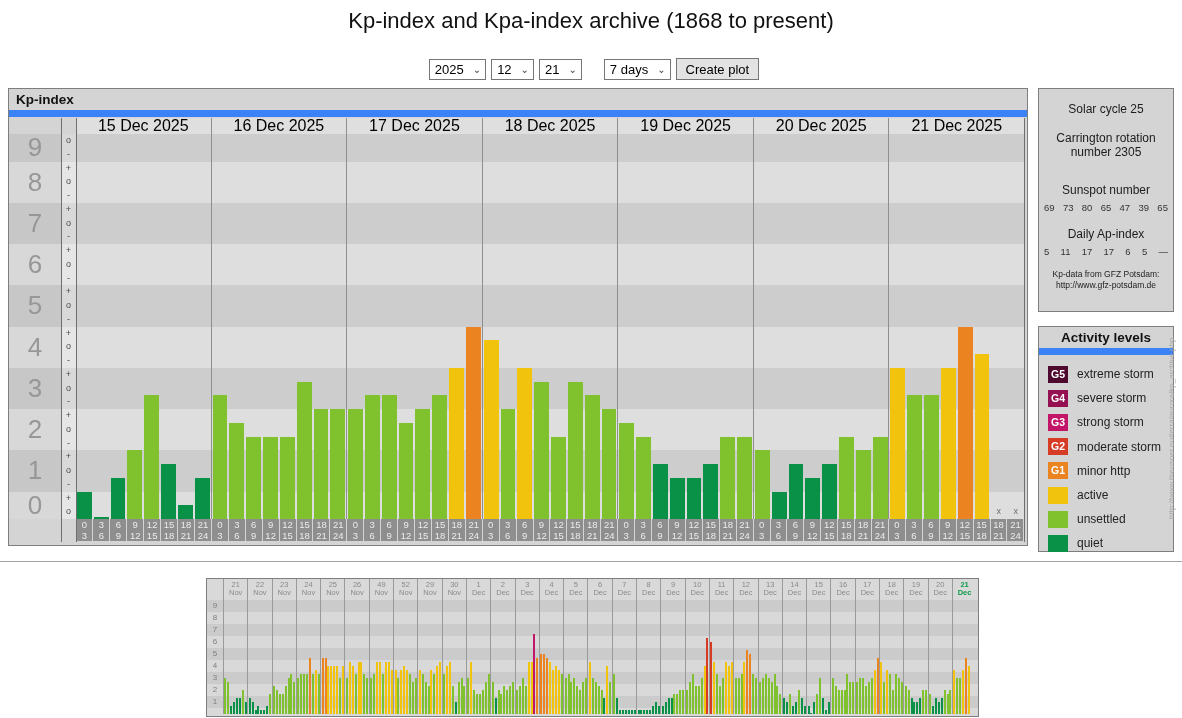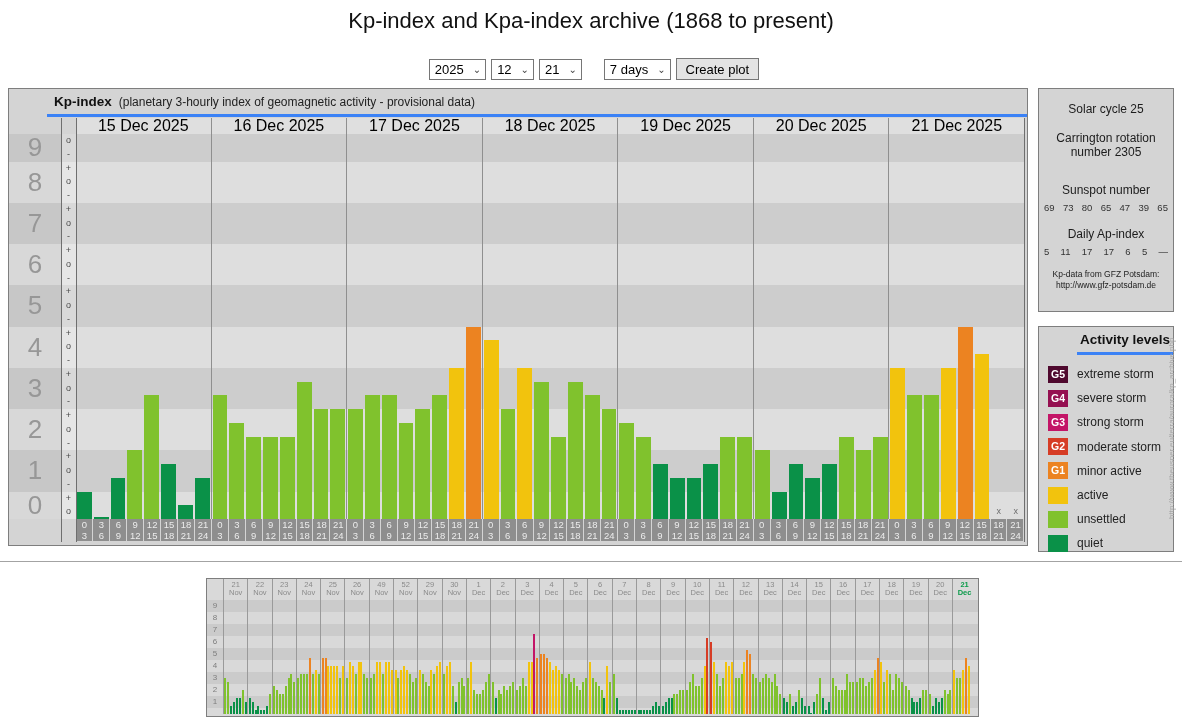--- a/index.html
+++ b/index.html
@@ -13,22 +13,22 @@
   .controls { position:absolute; top:58px; left:3px; width:1182px; display:flex;
     justify-content:center; align-items:flex-end; gap:5px; }
   .selectbox { display:inline-flex; align-items:center; gap:9px; background:#fff;
     border:1px solid #767676; height:21px; padding:0 4px 0 5px; font-size:13px; color:#000; }
   .selectbox .chev { font-size:10px; color:#444; line-height:10px; }
   .gap { width:12px; }
   .btn { height:22px; background:#e3e3e3; border:1px solid #767676; font-size:13px;
     padding:0 9px; color:#000; font-family:"Liberation Sans",sans-serif; }
 
   .panel { position:absolute; background:#d4d4d4; border:1px solid #7e7e7e; }
-  .panel-header { height:28px; border-bottom:3px solid #3b82f6; display:flex;
-    align-items:center;margin-left:38px; }
+  .panel-header { height:28px; border-bottom:7px solid #3b82f6; display:flex;
+    align-items:center; }
   .panel-header.center { justify-content:center; font-weight:bold; font-size:13.5px; color:#111; }
 
   
   #main-panel { left:8px; top:88px; width:1020px; height:458px; }
   #main-panel .panel-header { padding-left:7px; }
   #main-title { font-weight:bold; font-size:13.5px; color:#111; }
   #main-subtitle { font-size:12px; color:#222; margin-left:7px; }
 
   #day-headers { position:absolute; left:67px; top:29px; width:948px; height:16px;
     display:flex; background:#dfdfdf; }
@@ -118,21 +118,20 @@
   <span class="selectbox">
     <span>7 days</span>
     <span class="chev">⌄</span>
   </span>
   <button class="btn">Create plot</button>
 </div>
 
 <div id="main-panel" class="panel">
   <div class="panel-header">
     <span id="main-title">Kp-index</span>
-    <span id="main-subtitle">(planetary 3-hourly index of geomagnetic activity - provisional data)</span>
   </div>
   <div id="day-headers">
       <div class="day-head">15 Dec 2025</div>
       <div class="day-head sep">16 Dec 2025</div>
       <div class="day-head sep">17 Dec 2025</div>
       <div class="day-head sep">18 Dec 2025</div>
       <div class="day-head sep">19 Dec 2025</div>
       <div class="day-head sep">20 Dec 2025</div>
       <div class="day-head sep">21 Dec 2025</div>
     </div>
@@ -702,21 +701,21 @@
       <div class="act-row">
         <div class="chip" style="background: rgb(195, 21, 103);">G3</div>
         <div class="act-label">strong storm</div>
       </div>
       <div class="act-row">
         <div class="chip" style="background: rgb(214, 60, 37);">G2</div>
         <div class="act-label">moderate storm</div>
       </div>
       <div class="act-row">
         <div class="chip" style="background: rgb(236, 131, 33);">G1</div>
-        <div class="act-label">minor active</div>
+        <div class="act-label">minor http</div>
       </div>
       <div class="act-row">
         <div class="chip" style="background: rgb(242, 195, 13);"></div>
         <div class="act-label">active</div>
       </div>
       <div class="act-row">
         <div class="chip" style="background: rgb(128, 194, 45);"></div>
         <div class="act-label">unsettled</div>
       </div>
       <div class="act-row">

